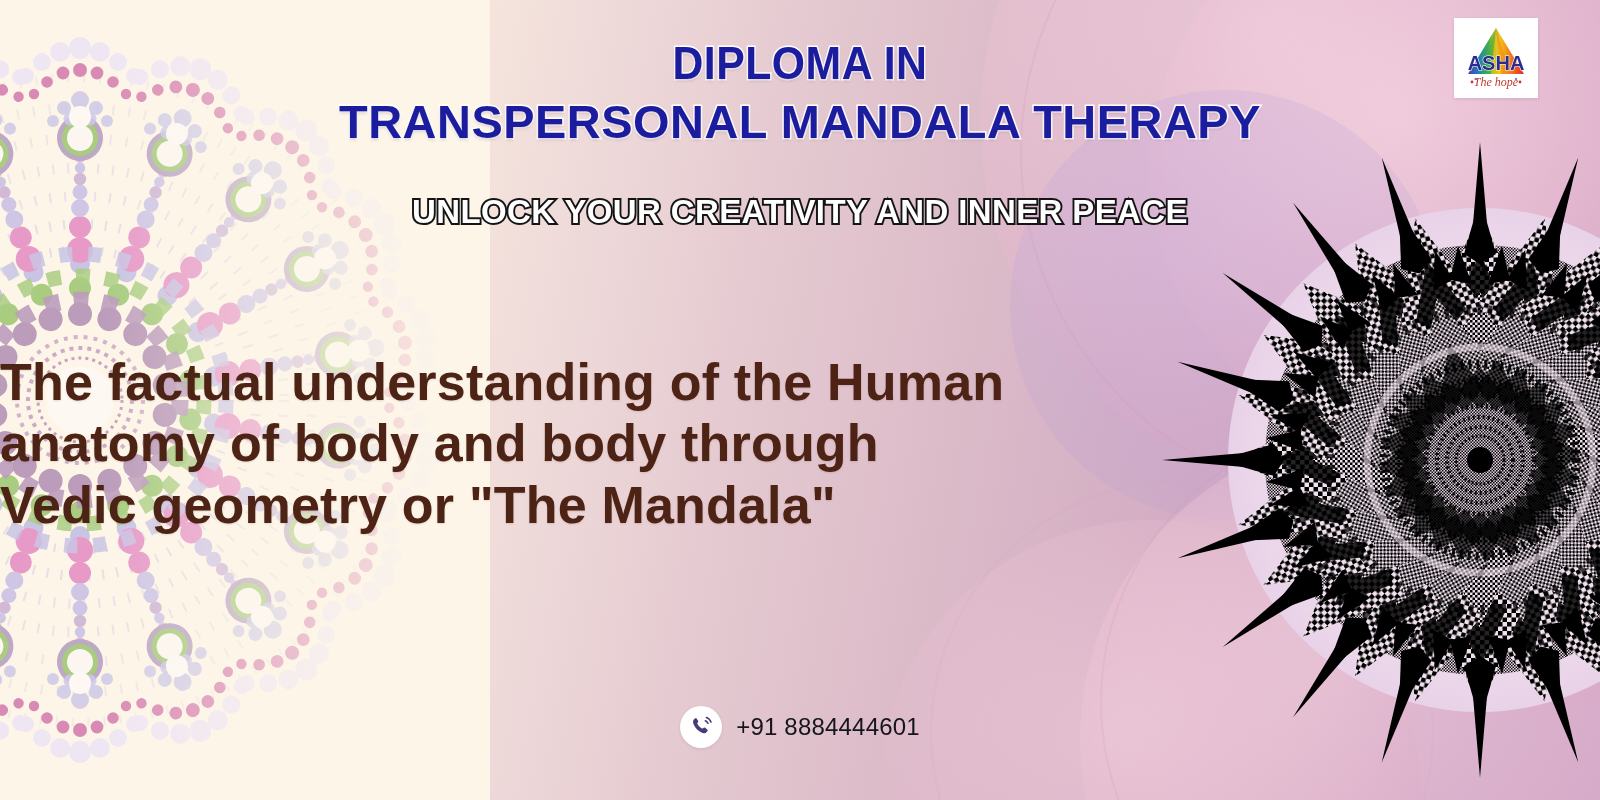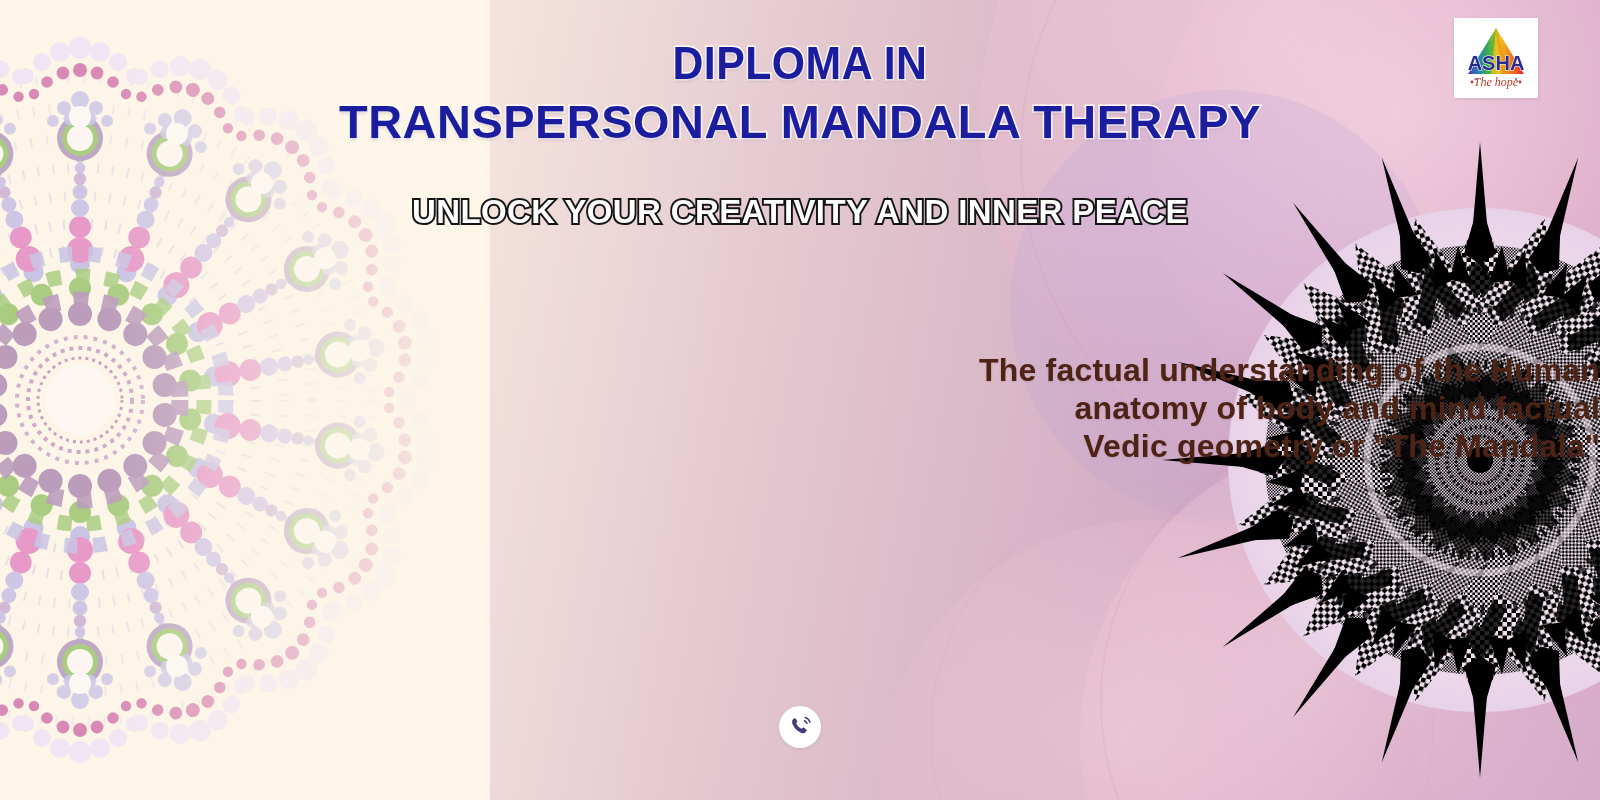--- a/index.html
+++ b/index.html
@@ -62,23 +62,23 @@
     position:absolute;left:0;right:0;top:192px;text-align:center;
     font-family:"Liberation Sans",sans-serif;
     font-weight:bold;font-size:34px;letter-spacing:.4px;
     color:#ffffff;
     -webkit-text-stroke:4px #141414;
     paint-order:stroke fill;
     transform:scaleX(.97);
   }
 
   .body-copy{
-    position:absolute;left:0;right:0;top:352px;text-align:right;
+    position:absolute;left:0;right:0;top:352px;text-align:left;
     font-family:"Liberation Sans",sans-serif;
-    font-weight:bold;font-size:32px;line-height:1.18;
+    font-weight:bold;font-size:52px;line-height:1.18;
     color:#4c2314;
     letter-spacing:.2px;
     text-shadow:0 1px 2px rgba(120,80,70,.18);
   }
   .body-copy span{display:block;}
 
   
   .logo{
     position:absolute;left:1454px;top:18px;width:84px;height:80px;
     background:#ffffff;box-shadow:0 1px 3px rgba(100,70,100,.18);
@@ -535,21 +535,21 @@
 
   <div class="headline">
     <span class="hl-line hl1">DIPLOMA IN</span>
     <span class="hl-line hl2">TRANSPERSONAL MANDALA THERAPY</span>
   </div>
 
   <div class="subhead">UNLOCK  YOUR CREATIVITY AND INNER PEACE</div>
 
   <div class="body-copy">
     <span>The factual understanding of the Human</span>
-    <span>anatomy of body and mind factual</span>
+    <span>anatomy of body and body through</span>
     <span>Vedic geometry or "The Mandala"</span>
   </div>
 
   <div class="logo">
     <svg viewBox="0 0 84 80" width="84" height="80">
       <defs>
         <linearGradient id="rbow" x1="0" y1="0" x2="1" y2="0">
           <stop offset="0%" stop-color="#5b3a9e"></stop>
           <stop offset="18%" stop-color="#1d7fc3"></stop>
           <stop offset="36%" stop-color="#3fae49"></stop>
@@ -578,18 +578,19 @@
   <div class="contacts">
 
     <div class="contact">
       <span class="cicon">
         <svg width="26" height="26" viewBox="0 0 26 26">
           <path d="M7.6 4.2c-.9.3-1.9 1.2-2.3 2.2-.5 1.2-.2 2.8.8 4.8 1.3 2.7 3.9 5.4 6.5 6.9 2.1 1.2 3.7 1.5 4.9.9 1-.5 1.9-1.5 2.2-2.4.2-.6.1-.8-1.4-1.9-1.8-1.3-2.1-1.4-3-.6-.8.7-.9.7-2.1-.1-1.4-.9-3.1-2.7-3.7-4-.4-.8-.4-.9.3-1.6.8-.8.7-1.1-.6-2.9-1.1-1.5-1.2-1.6-1.6-1.3z" fill="#4a3a7a"></path>
           <path d="M16.6 6.4a.8.8 0 0 1 1-.4c1.4.6 2.6 1.8 3.2 3.2a.8.8 0 0 1-1.4.6 4.7 4.7 0 0 0-2.4-2.4.8.8 0 0 1-.4-1z" fill="#4a3a7a"></path>
           <path d="M17.6 3.2a.8.8 0 0 1 1-.5c2.4.8 4.4 2.8 5.2 5.2a.8.8 0 0 1-1.5.5 6.6 6.6 0 0 0-4.2-4.2.8.8 0 0 1-.5-1z" fill="#4a3a7a"></path>
         </svg>
       </span>
+      <span class="ctext">+91 8884444601</span>
     </div>
 
 
   </div>
 
 </div>
 
 </body></html>

